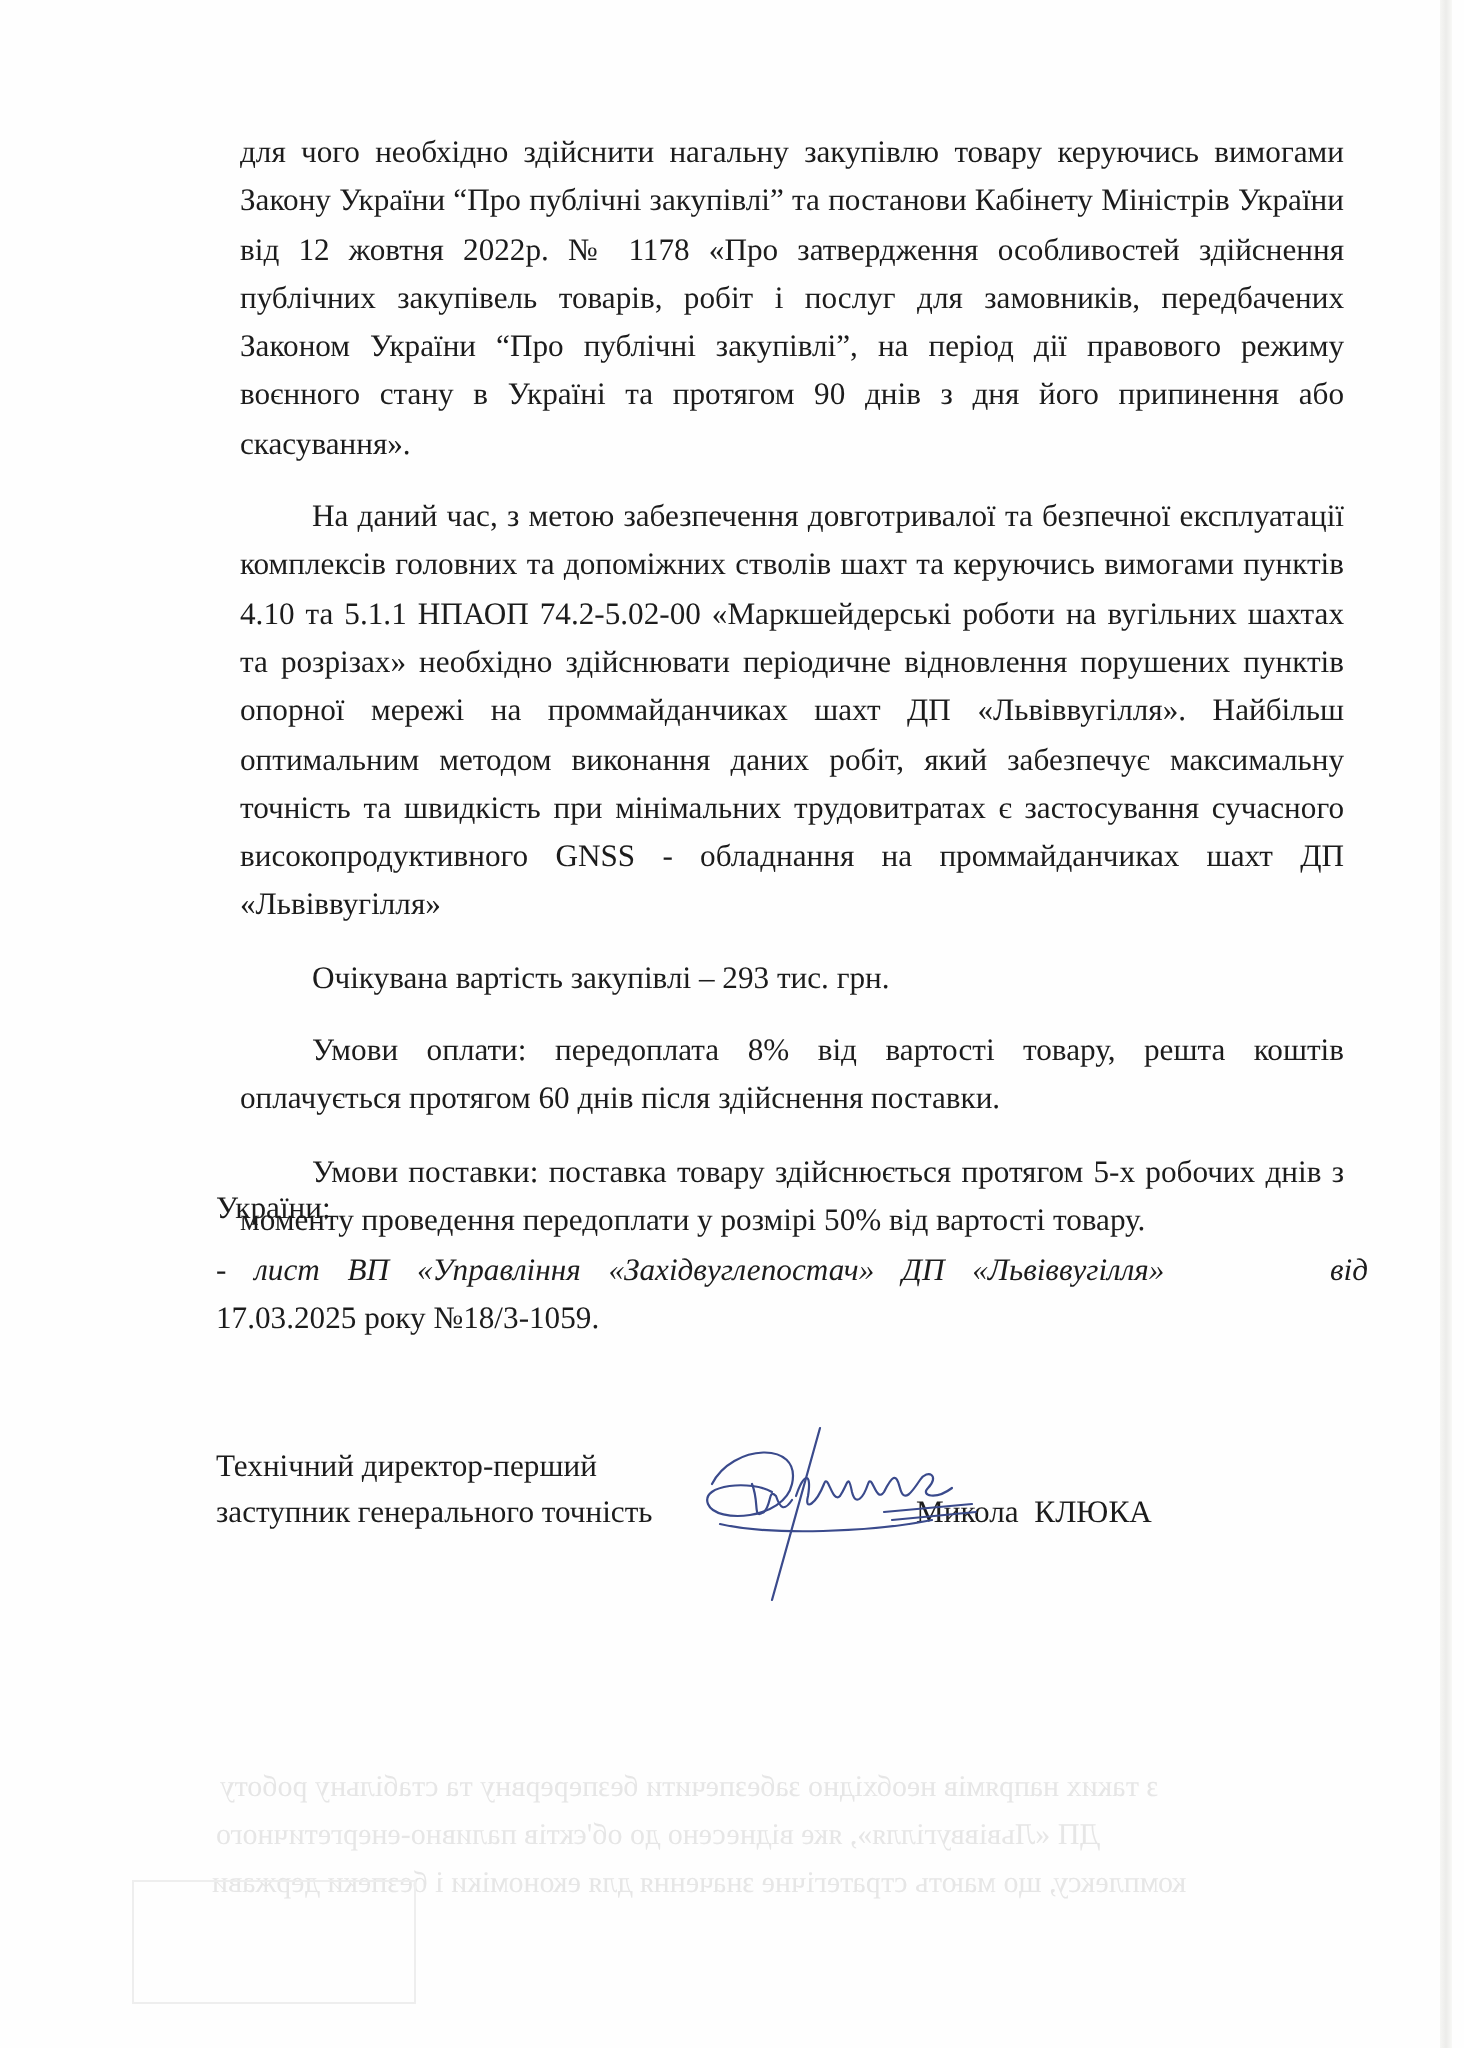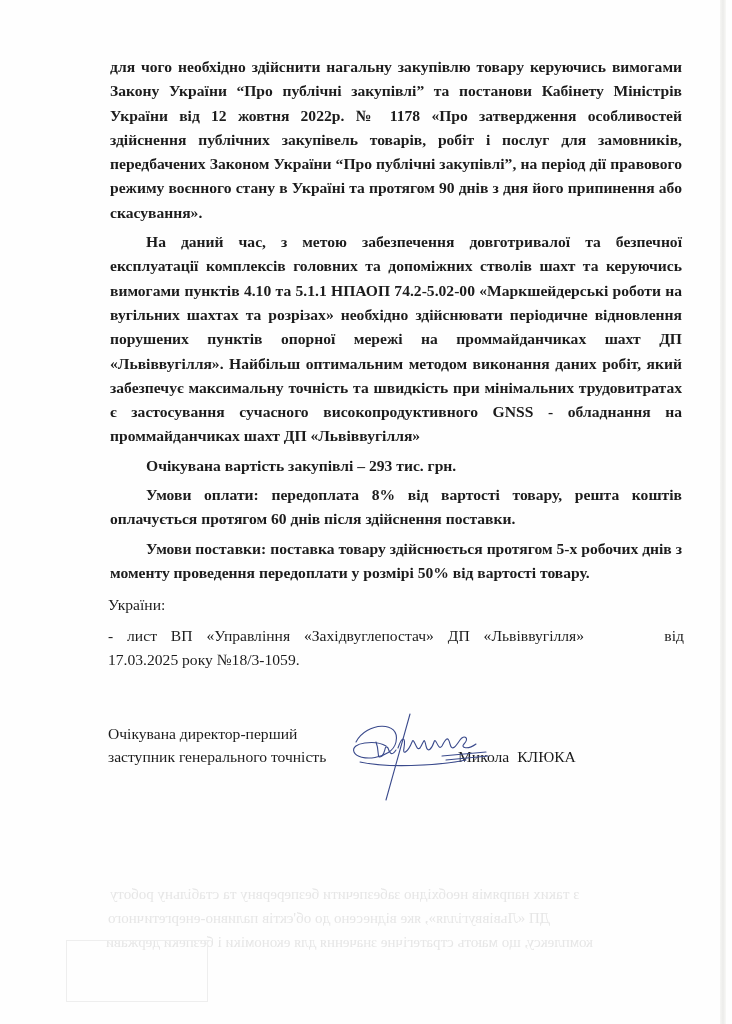--- a/index.html
+++ b/index.html
@@ -32,24 +32,23 @@
     background: linear-gradient(to right, #f6f6f4, #ececea, #f8f8f6);
   }
   .text-block {
     position: absolute;
     left: 108px;
     width: 576px;
     font-size: 15.6px;
     line-height: 24.3px;
   }
   .justify p {
-    margin: 2px;
+    margin: 12px;
     text-align: justify;
     text-align-last: left;
-    font-weight: bold;
   }
   .indent {
     text-indent: 36px;
   }
   .p-gap {
     margin-top: 5px !important;
   }
   
   .bleed {
     position: absolute;
@@ -75,20 +74,21 @@
     left: 108px;
     top: 593px;
     width: 576px;
     font-size: 15.6px;
     line-height: 24px;
   }
   .attach-item {
     display: flex;
     justify-content: space-between;
     word-spacing: 10px;
+    font-style: italic;
   }
   .signature-block {
     position: absolute;
     left: 108px;
     top: 722px;
     width: 520px;
     font-size: 15.6px;
     line-height: 23px;
   }
   .signer-name {
@@ -129,21 +129,21 @@
     <div>України:</div>
     <div style="height:7px;"></div>
     <div class="attach-item">
       <span>-  лист  ВП  «Управління  «Західвуглепостач»  ДП  «Львіввугілля»</span>
       <span>від</span>
     </div>
     <div>17.03.2025 року №18/3-1059.</div>
   </div>
 
   <div class="signature-block">
-    <div>Очікувана директор-перший</div>
+    <div>Технічний директор-перший</div>
     <div>заступник генерального точність</div>
     <div class="signer-name">Микола  КЛЮКА</div>
     <svg class="signature-svg" viewBox="0 0 150 90">
       <g fill="none" stroke="#3a4a8c" stroke-width="1.1" stroke-linecap="round" stroke-linejoin="round">
         <path d="M64 2 L40 88"></path>
         <path d="M10 30 C 20 10, 55 8, 50 30 C 46 48, 12 50, 8 40 C 4 30, 30 28, 40 34"></path>
         <path d="M30 30 C 34 40, 30 48, 36 44 C 40 40, 38 32, 42 36 C 44 42, 46 44, 50 38"></path>
         <path d="M52 36 C 56 24, 60 24, 58 36 C 56 44, 62 40, 66 30 C 68 24, 70 40, 74 36 C 78 30, 78 24, 80 34 C 82 42, 86 36, 88 30 C 90 24, 92 40, 96 34 C 100 26, 102 24, 104 32 C 106 40, 110 34, 114 28 C 118 22, 124 26, 118 32 C 114 36, 122 38, 130 32"></path>
         <path d="M96 44 L 140 40"></path>
         <path d="M100 48 L 142 44"></path>

